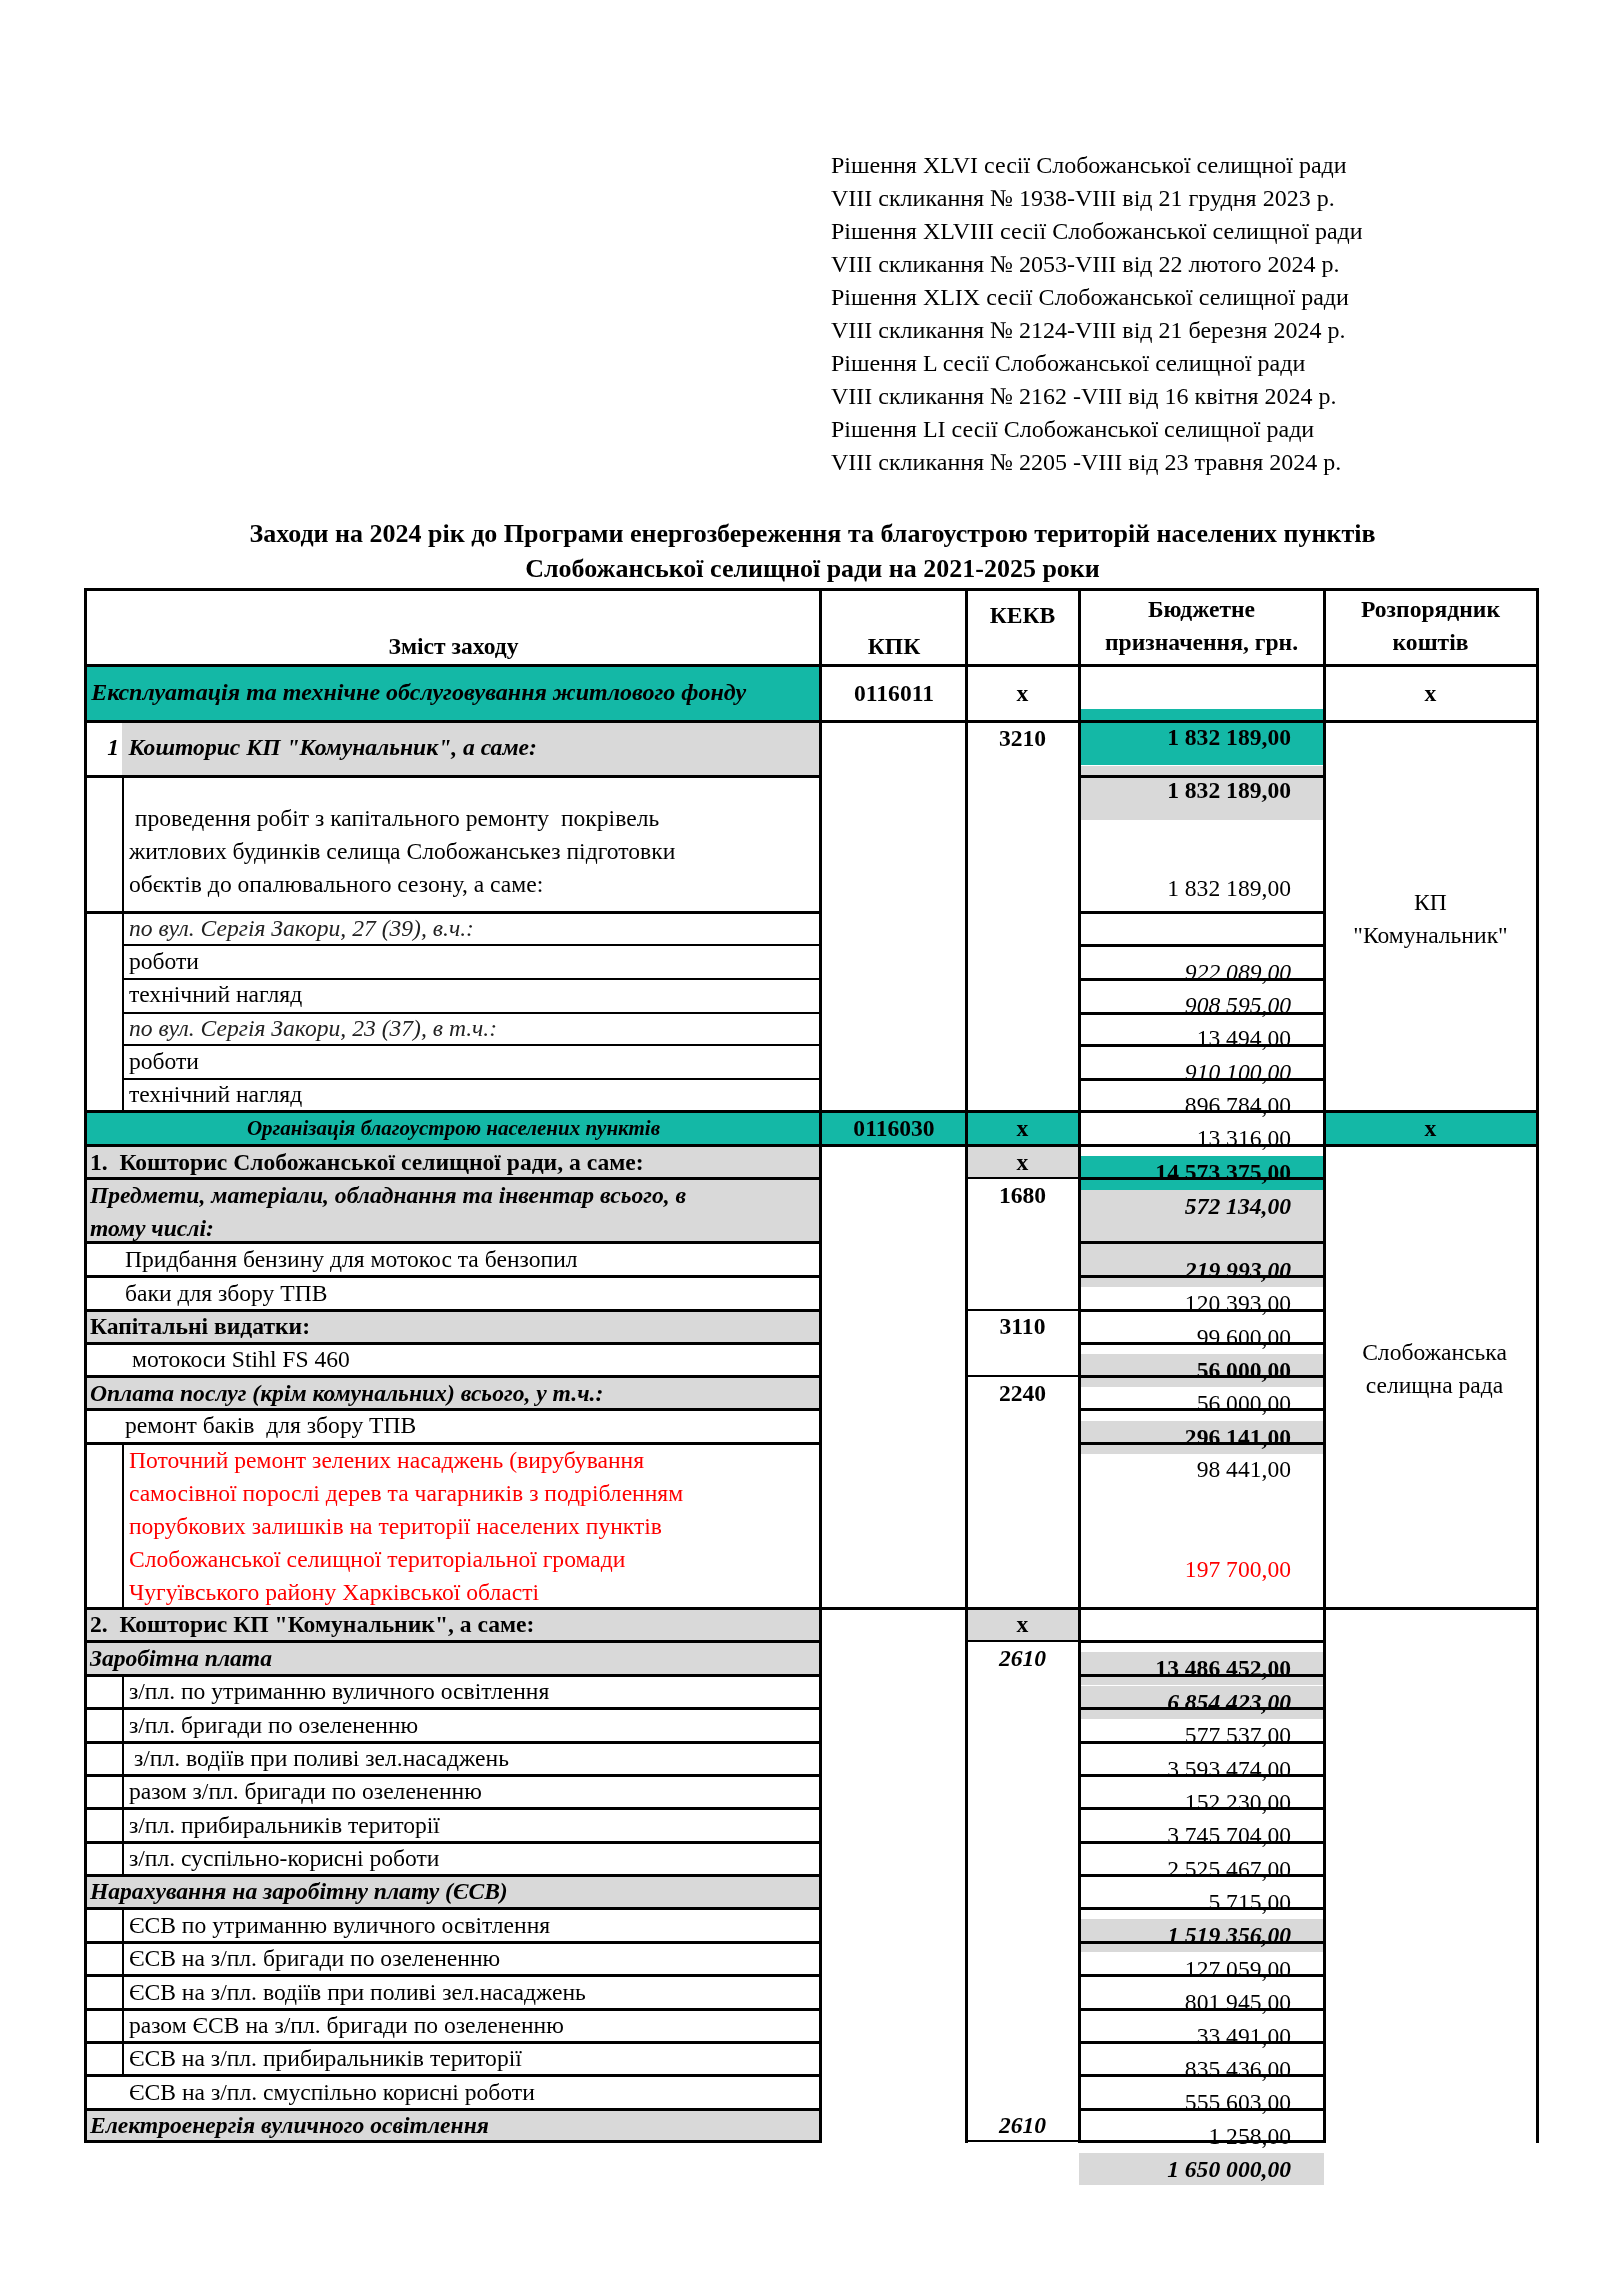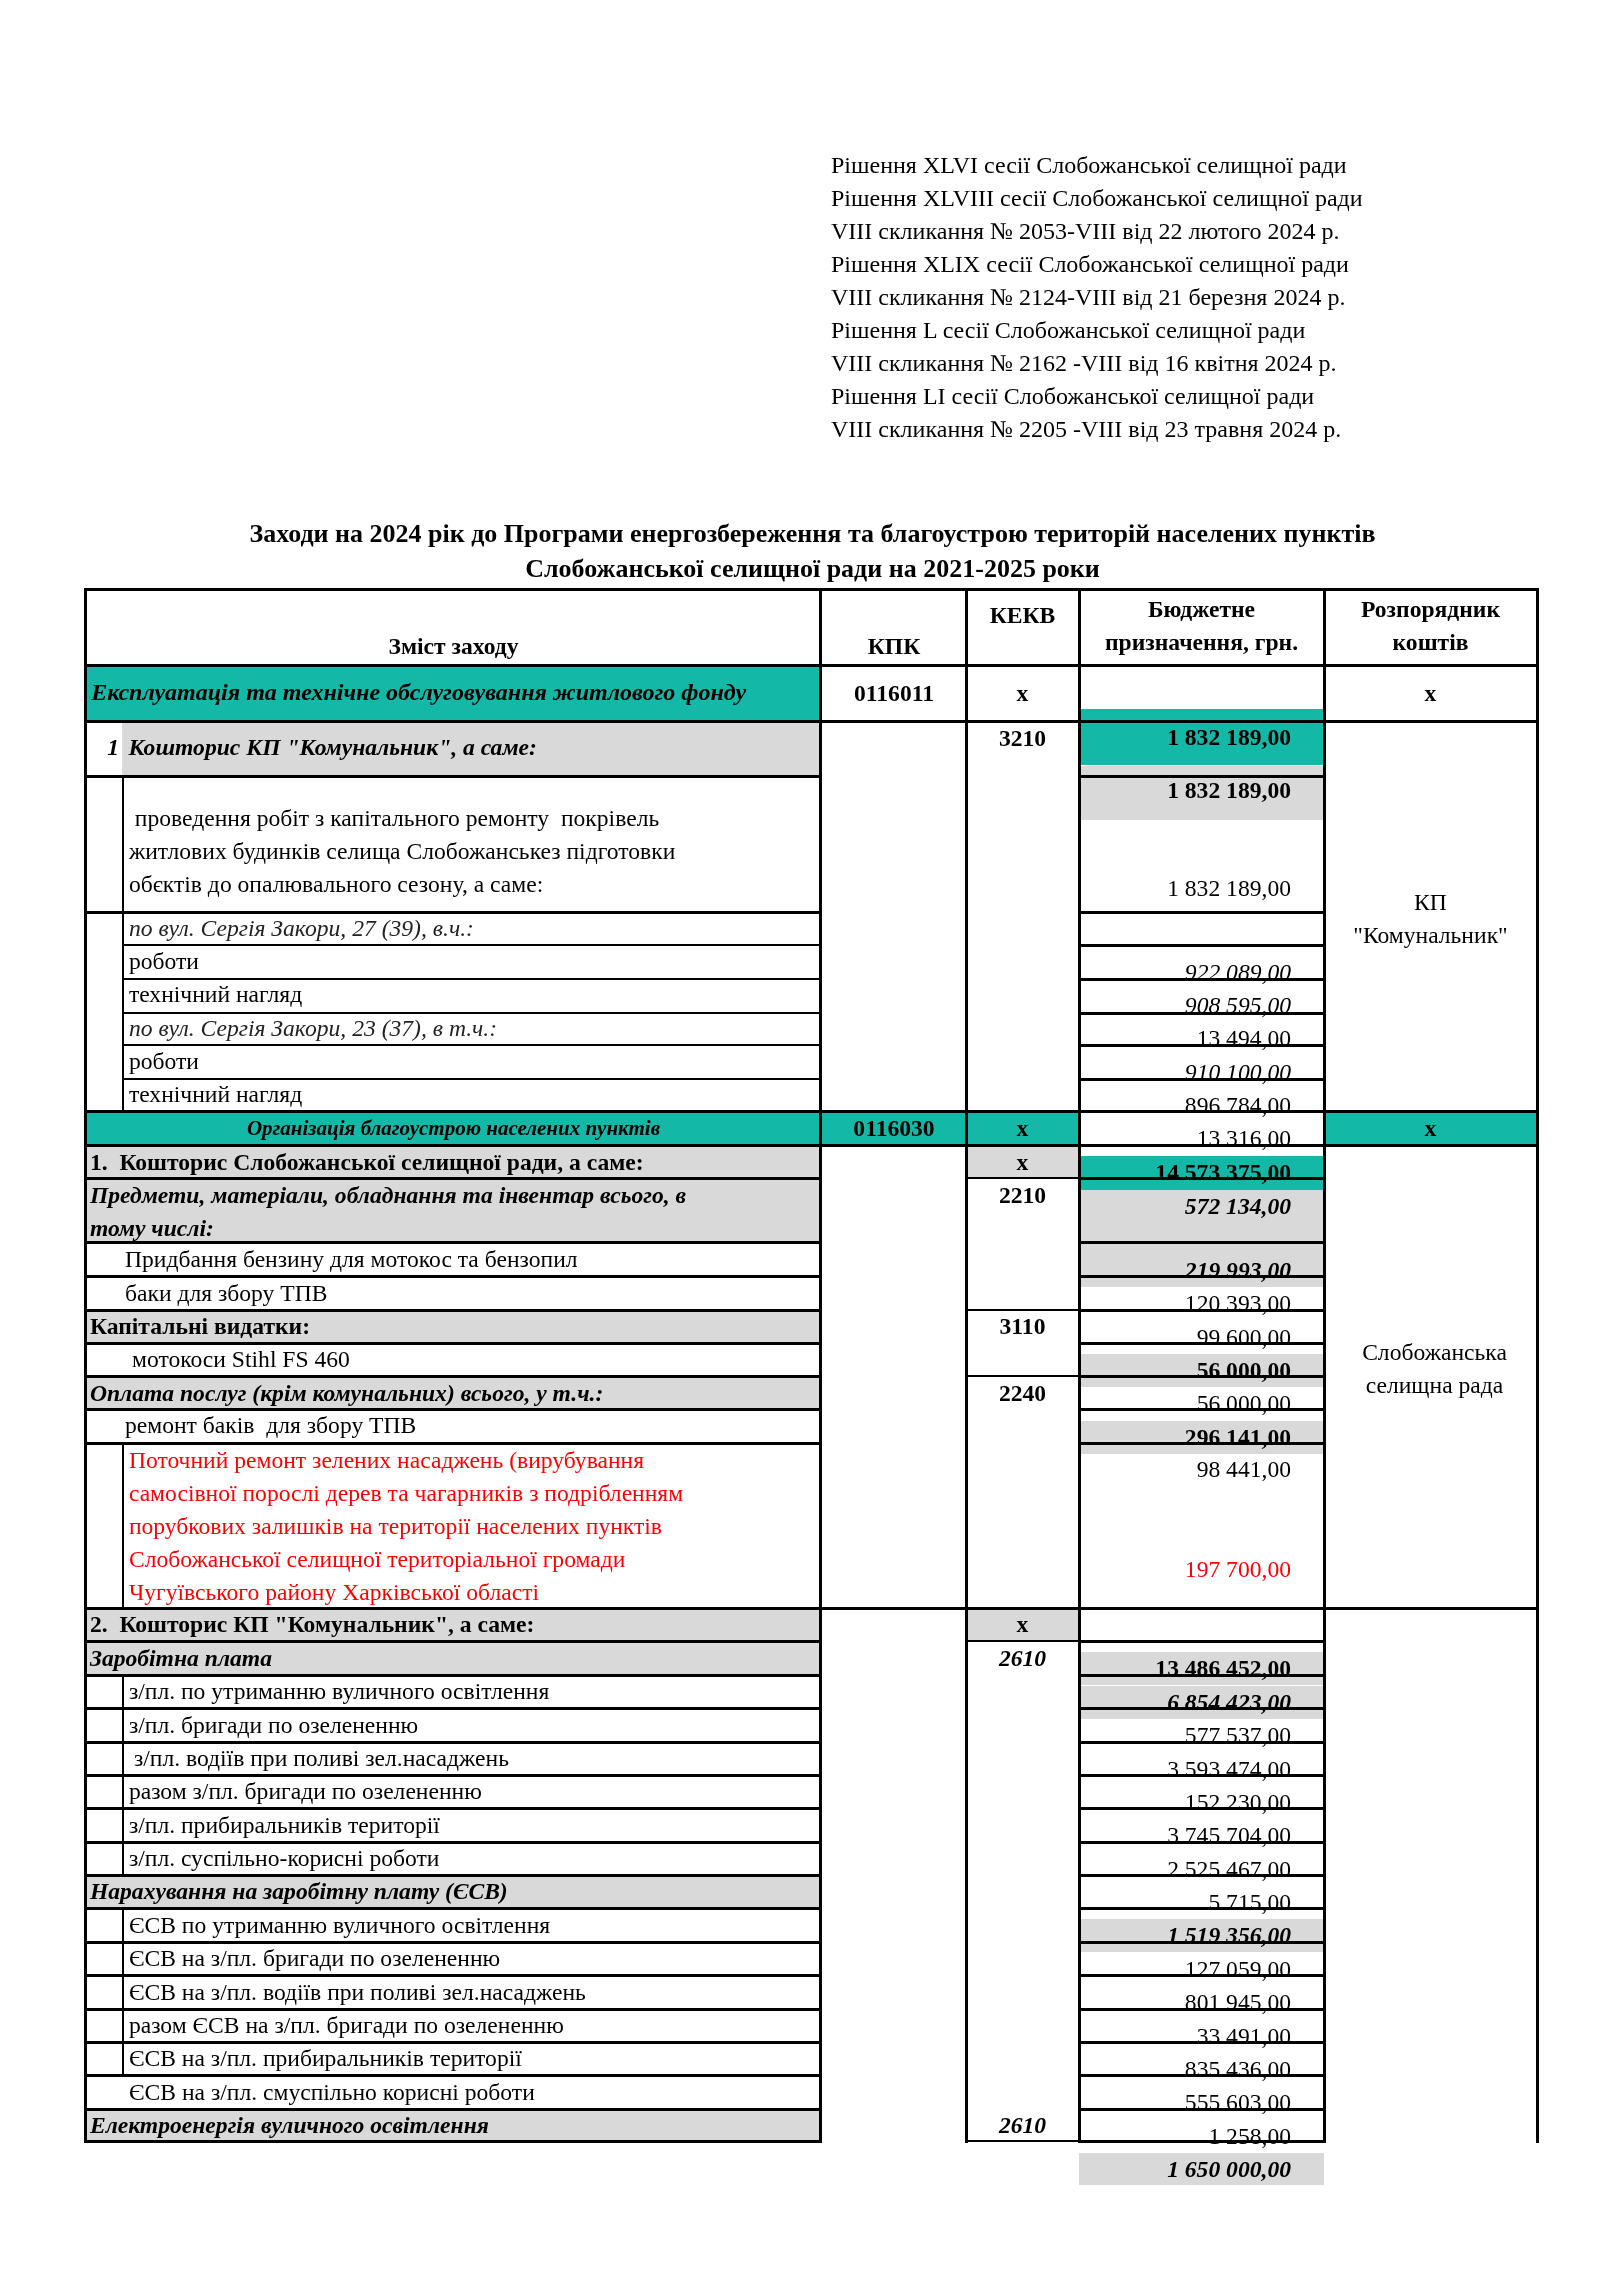--- a/index.html
+++ b/index.html
@@ -19,20 +19,21 @@
   .l { text-align:left; padding-left:3.9px; }
   .hl { position:absolute; background:#000; height:3.3px; }
   .vl { position:absolute; background:#000; width:2.6px; }
   .thin { height:2px; }
 </style>
 </head>
 <body>
 
 <div class="decision">
   <div>Рішення XLVI сесії Слобожанської селищної ради</div>
+  <div>VIII скликання № 1938-VIII від 21 грудня 2023 р.</div>
   <div>Рішення XLVIII сесії Слобожанської селищної ради</div>
   <div>VIII скликання № 2053-VIII від 22 лютого 2024 р.</div>
   <div>Рішення XLIX сесії Слобожанської селищної ради</div>
   <div>VIII скликання № 2124-VIII від 21 березня 2024 р.</div>
   <div>Рішення L сесії Слобожанської селищної ради</div>
   <div>VIII скликання №  2162 -VIII від 16 квітня 2024 р.</div>
   <div>Рішення LI сесії Слобожанської селищної ради</div>
   <div>VIII скликання № 2205 -VIII від 23 травня 2024 р.</div>
 </div>
 
@@ -101,21 +102,21 @@
 
   <div class="cell c" style="left:1324px;top:1146px;width:213px;height:463px;padding-top:190px;padding-left:8px;">
     <div>Слобожанська</div>
     <div>селищна рада</div>
   </div>
 
   <div class="cell g2 b i l" style="left:86px;top:1179px;width:735px;height:64px;">
     <div>Предмети, матеріали, обладнання та інвентар всього, в</div>
     <div>тому числі:</div>
   </div>
-  <div class="cell b c" style="left:966px;top:1179px;width:113px;height:33px;">2210</div>
+  <div class="cell b c" style="left:966px;top:1179px;width:113px;height:33px;">1680</div>
   <div class="cell g2 b i r" style="left:1079px;top:1179px;width:245px;height:64px;padding-top:31px;">219 993,00</div>
 
   <div class="cell" style="left:86px;top:1243px;width:735px;height:34px;padding-left:39px;">Придбання бензину для мотокос та бензопил</div>
   <div class="cell r" style="left:1079px;top:1243px;width:245px;height:34px;">120 393,00</div>
   <div class="cell" style="left:86px;top:1277px;width:735px;height:33px;padding-left:39px;">баки для збору ТПВ</div>
   <div class="cell r" style="left:1079px;top:1277px;width:245px;height:33px;">99 600,00</div>
 
   <div class="cell g2 b l" style="left:86px;top:1310px;width:735px;height:33px;">Капітальні видатки:</div>
   <div class="cell b c" style="left:966px;top:1310px;width:113px;height:33px;">3110</div>
   <div class="cell g2 b r" style="left:1079px;top:1310px;width:245px;height:33px;">56 000,00</div>

